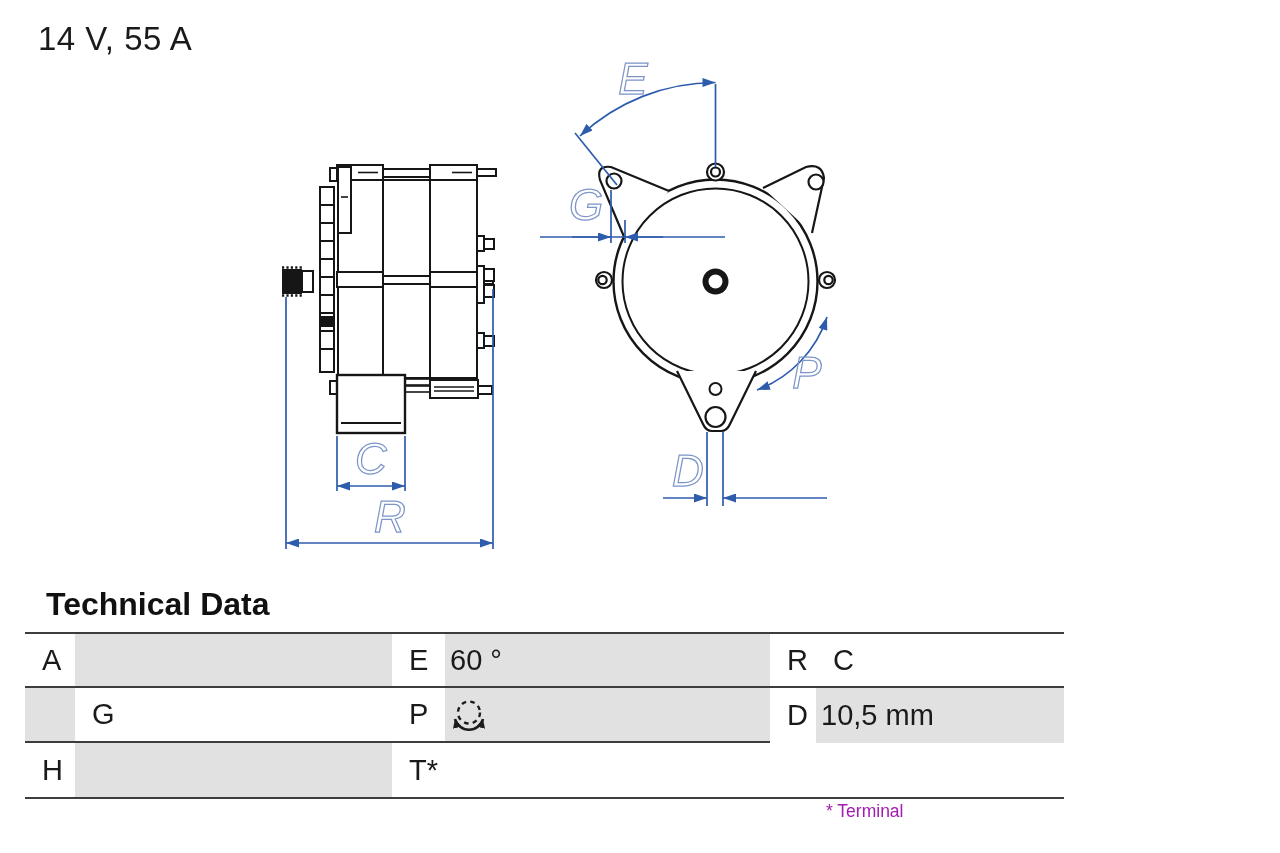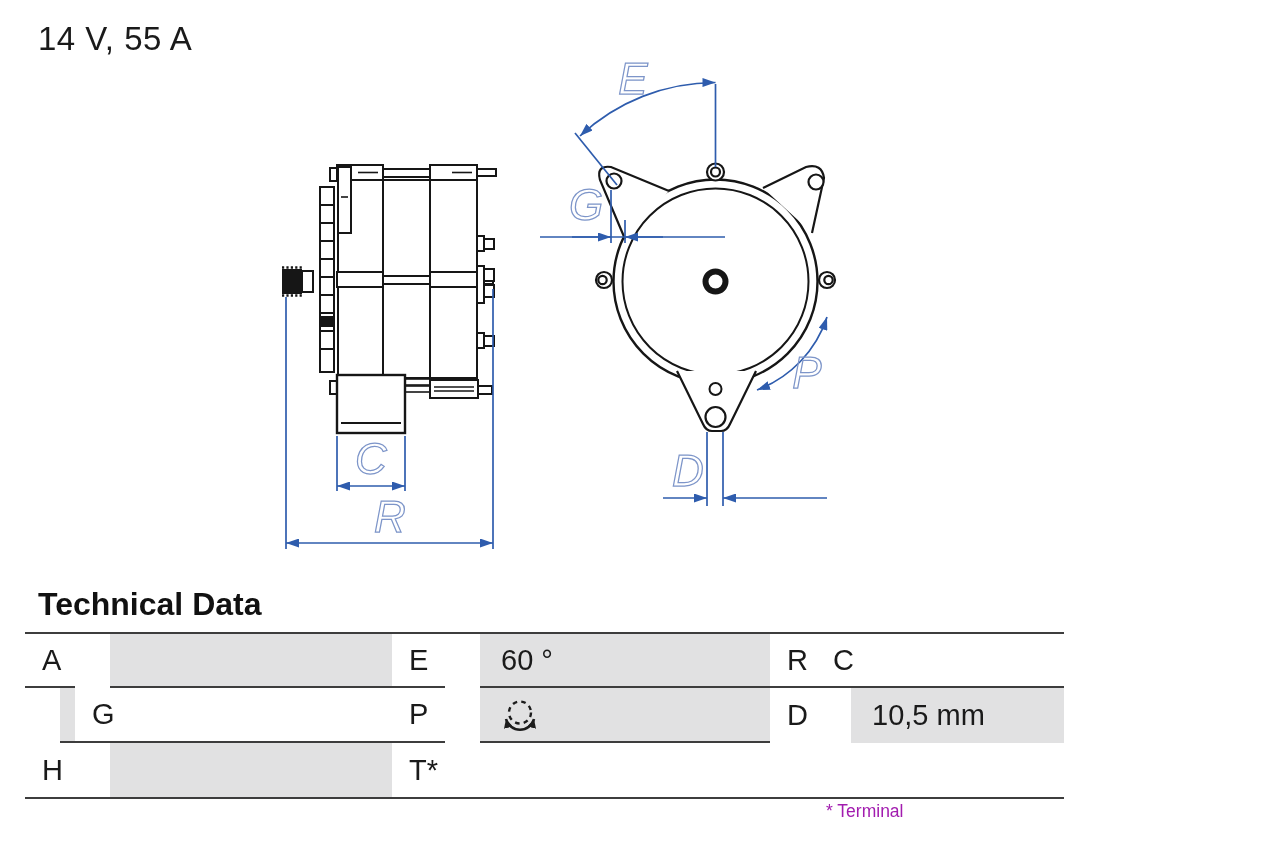--- a/index.html
+++ b/index.html
@@ -6,37 +6,37 @@
   .page{
     position:relative;width:1064px;height:853px;background:#ffffff;
     font-family:"Liberation Sans",sans-serif;color:#1a1a1a;overflow:hidden;
   }
   .product-title{
     position:absolute;left:38px;top:20px;font-size:33px;font-weight:400;
     letter-spacing:0.5px;color:#1a1a1a;white-space:nowrap;
   }
   .drawing{position:absolute;left:0;top:0;}
   .tech-heading{
-    position:absolute;left:38px;top:586px;font-size:32px;font-weight:700;color:#111;
+    position:absolute;left:46px;top:586px;font-size:32px;font-weight:700;color:#111;
     white-space:nowrap;
   }
   .tech-table{
     position:absolute;left:25px;top:632px;width:1231px;
     display:grid;grid-template-columns:50px 317px 53px 325px 46px 440px;
     grid-template-rows:54px 55px 54px;
     border-top:2px solid #3d3d3d;border-bottom:2px solid #3d3d3d;
     font-size:29px;
   }
   .tech-table .cell{
     display:flex;align-items:center;border-bottom:2px solid #3d3d3d;
     white-space:nowrap;overflow:visible;
   }
   .tech-table .cell.last-row{border-bottom:none;}
   .tech-table .key{background:#ffffff;padding-left:17px;}
-  .tech-table .val{background:#e1e1e2;padding-left:21px;margin-left:35px;}
+  .tech-table .val{background:#e1e1e2;padding-left:5px;}
   .footnote{
     position:absolute;left:826px;top:801px;font-size:17.5px;color:#a21caf;
   }
   .rot-icon{display:block;margin-top:2px;}
 </style>
 </head>
 <body>
 
 <div class="page">
 

